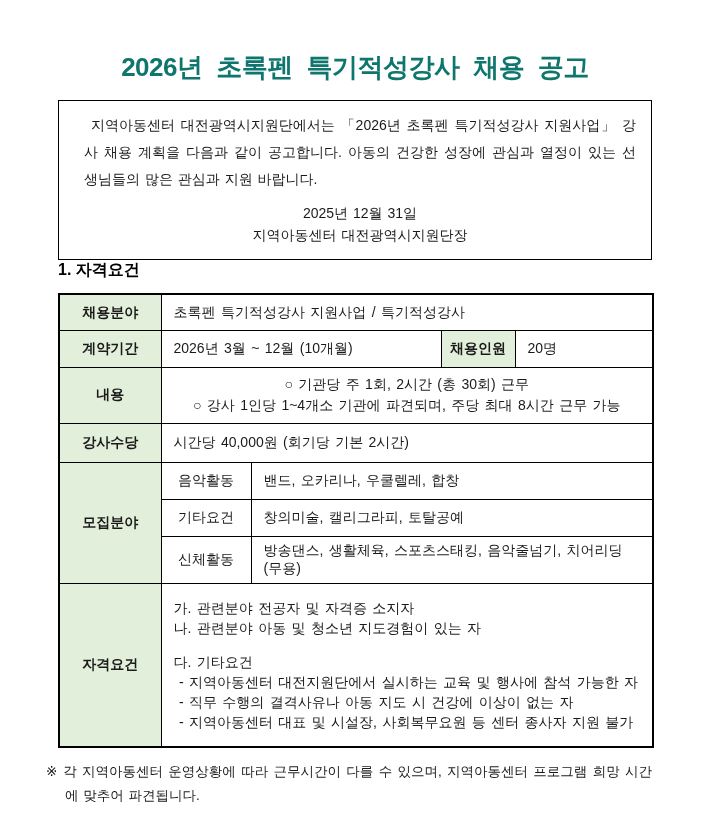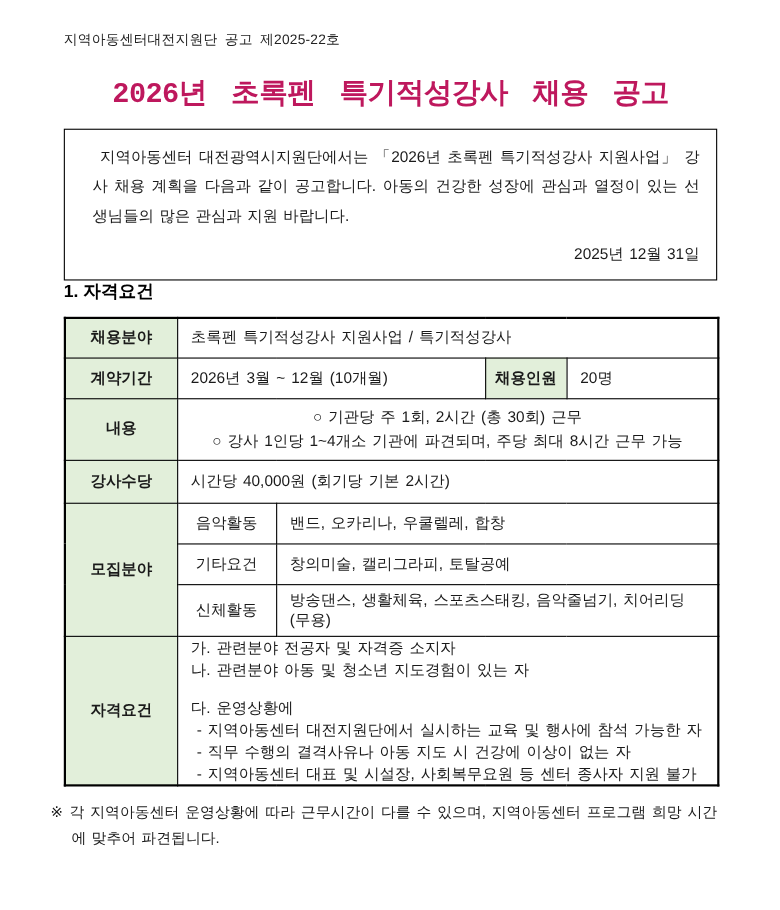--- a/index.html
+++ b/index.html
@@ -19,40 +19,39 @@
     word-spacing: 3px;
   }
 
   .page-title {
     margin-top: 22px;
     text-align: center;
     font-size: 26px;
     font-weight: 800;
     letter-spacing: -0.5px;
     word-spacing: 7px;
-    color: #be185d;
-    font-family: Liberation Mono, monospace;
+    color: #0f766e;
   }
 
   .intro-box {
     margin-top: 15px;
     border: 1.5px solid #000000;
     padding: 11px 15px 13px 25px;
     font-size: 14px;
   }
   .intro-paragraph {
     line-height: 1.92;
     text-align: justify;
     word-break: break-all;
     text-indent: 7px;
     word-spacing: 1px;
   }
   .date-block {
     margin-top: 9px;
-    text-align: right;
+    text-align: center;
     line-height: 1.6;
     word-spacing: 1px;
   }
 
   .section-heading {
     font-size: 16px;
     font-weight: 700;
     color: #000000;
   }
 
@@ -78,47 +77,47 @@
   }
   .cat-cell { text-align: center; padding: 5px 16px !important; }
   .r-single  { height: 36px; }
   .r-period  { height: 37px; }
   .r-content { height: 56px; }
   .r-pay     { height: 39px; margin-left: 32px; }
   .r-sub     { height: 37px; }
   .duty-line { line-height: 21px; text-align: center; }
   .q-line { line-height: 20px; white-space: pre-wrap; }
   .q-group2 { margin-top: 14px; }
-  .qual-cell { padding: 0 12px !important; }
+  .qual-cell { padding: 14px 12px !important; }
 
   .footnote {
     margin: 12px 0 0 -12px;
     width: 606px;
     font-size: 13.5px;
     line-height: 1.75;
     text-align: justify;
     word-break: break-all;
     padding-left: 19px;
     text-indent: -19px;
     word-spacing: 1px;
   }
 </style>
 </head>
 <body>
 
 <div class="page">
 
-  <div class="doc-number">지역아동센터대전지원단 공고 제2025-22호</div>
 
   <h1 class="page-title">2026년 초록펜 특기적성강사 채용 공고</h1>
 
   <div class="intro-box">
     <p class="intro-paragraph">지역아동센터 대전광역시지원단에서는 「2026년 초록펜 특기적성강사 지원사업」 강사 채용 계획을 다음과 같이 공고합니다. 아동의 건강한 성장에 관심과 열정이 있는 선생님들의 많은 관심과 지원 바랍니다.</p>
     <div class="date-block">
       <div>2025년 12월 31일</div>
+      <div>지역아동센터 대전광역시지원단장</div>
     </div>
   </div>
 
   <div class="section-heading">1. 자격요건</div>
 
   <table class="qual-table">
     <colgroup>
       <col style="width:102px">
       <col style="width:90px">
       <col style="width:190px">
@@ -161,21 +160,21 @@
         <td colspan="3">방송댄스, 생활체육, 스포츠스태킹, 음악줄넘기, 치어리딩(무용)</td>
       </tr>
       <tr>
         <td class="label-cell">자격요건</td>
         <td colspan="4" class="qual-cell">
           <div>
             <div class="q-line">가. 관련분야 전공자 및 자격증 소지자</div>
             <div class="q-line">나. 관련분야 아동 및 청소년 지도경험이 있는 자</div>
           </div>
           <div class="q-group2">
-            <div class="q-line">다. 운영상황에</div>
+            <div class="q-line">다. 기타요건</div>
             <div class="q-line"> - 지역아동센터 대전지원단에서 실시하는 교육 및 행사에 참석 가능한 자</div>
             <div class="q-line"> - 직무 수행의 결격사유나 아동 지도 시 건강에 이상이 없는 자</div>
             <div class="q-line"> - 지역아동센터 대표 및 시설장, 사회복무요원 등 센터 종사자 지원 불가</div>
           </div>
         </td>
       </tr>
     </tbody>
   </table>
 
   <p class="footnote">※ 각 지역아동센터 운영상황에 따라 근무시간이 다를 수 있으며, 지역아동센터 프로그램 희망 시간에 맞추어 파견됩니다.</p>

